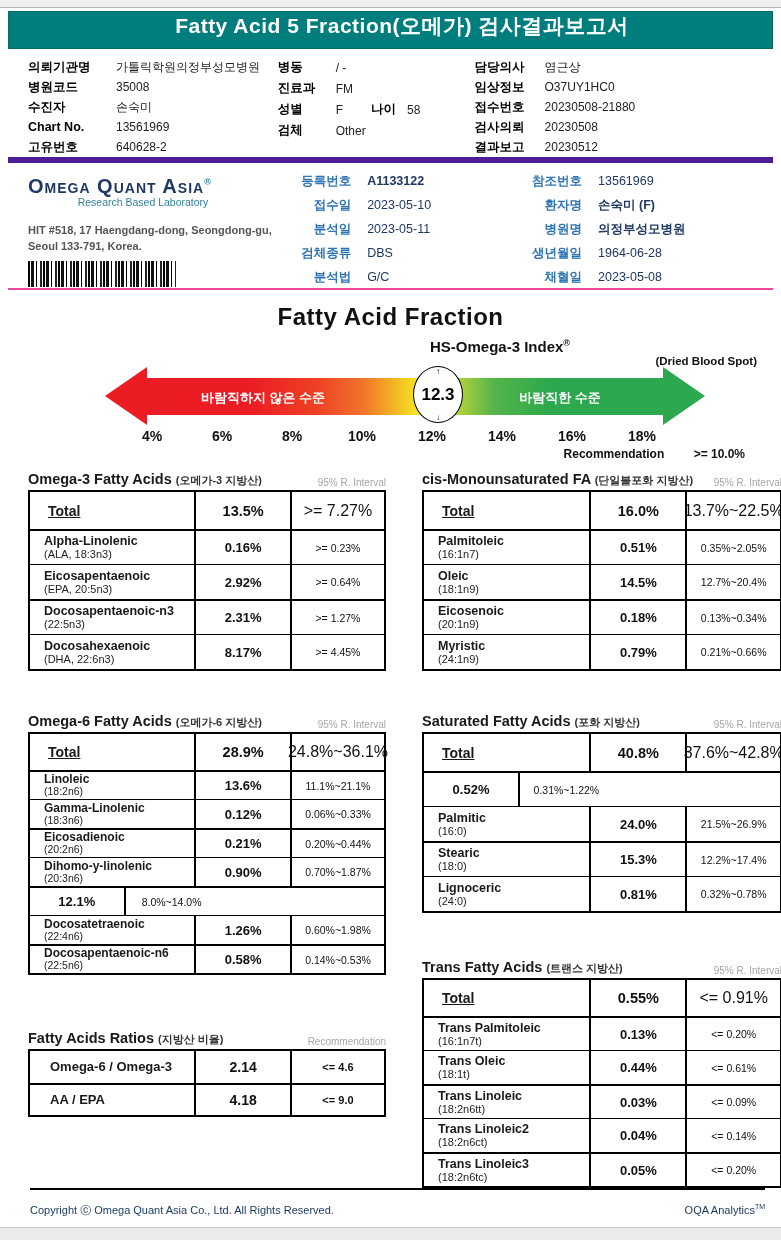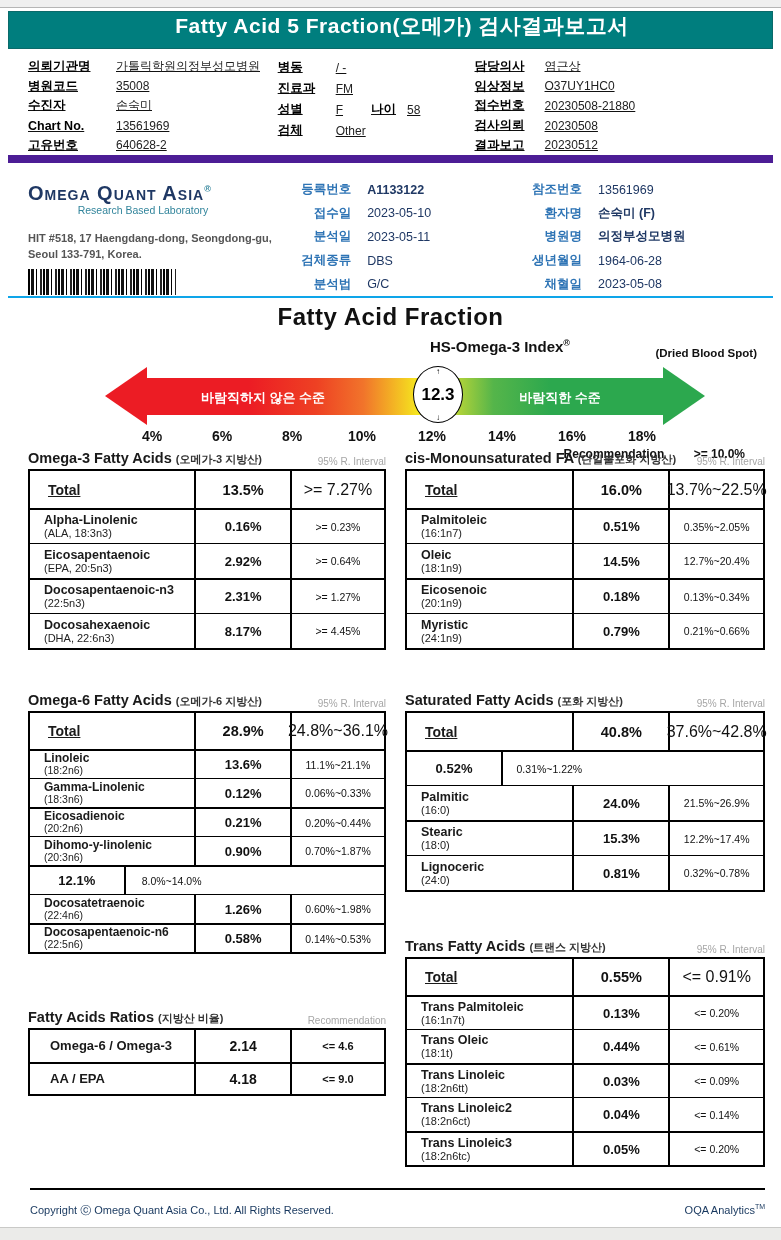--- a/index.html
+++ b/index.html
@@ -10,33 +10,33 @@
   .top-strip { position:absolute; top:0; left:0; width:781px; height:8px; background:#efefef; border-bottom:1px solid #b5b5b5; }
   .bottom-strip { position:absolute; bottom:0; left:0; width:781px; height:13px; background:#ebebe9; border-top:1px solid #c9c9c7; }
 
   
   .banner { position:absolute; top:11px; left:8px; width:765px; height:38px; background:#007E7E; border:1px solid #0a6a6a;
             display:flex; justify-content:center;padding-left:23px; }
   .banner .title { color:#fff; font-weight:bold; font-size:21px; letter-spacing:0.5px; }
 
   
   .patient { position:absolute; top:55px; left:8px; width:765px; height:108px; padding:2px 20px 0 20px;
-             display:flex; border-bottom:8px solid #4c1d95;text-decoration:underline; }
+             display:flex; border-bottom:6px solid #4c1d95; }
   .p-col { display:flex; flex-direction:column; }
   .p-col1 { width:260px; } .p-col2 { width:205px; } .p-col3 { width:290px; }
   .kv-row { display:flex; align-items:center; height:21px; }
   .p-col .kv-label { font-weight:bold; font-size:12.5px; color:#000; }
   .p-col .kv-value { font-size:12px; color:#222; }
   .p-col1 .kv-label { width:88px; } .p-col2 .kv-label { width:58px; } .p-col3 .kv-label { width:70px; }
   .kv-label2 { font-weight:bold; font-size:12.5px; color:#000; margin-left:28px; width:36px; }
   .kv-value2 { font-size:12px; color:#222; }
 
   
-  .lab { position:absolute; top:170px; left:8px; width:765px; height:128px; padding:8px 20px 0 20px;
-         display:flex; border-bottom:2px solid #0ea5e9; }
+  .lab { position:absolute; top:162px; left:8px; width:765px; height:128px; padding:8px 20px 0 20px;
+         display:flex; border-bottom:2px solid #ec4899;align-items:center; }
   .lab-left { width:265px; position:relative; }
   .logo-line { color:#1F3864; font-weight:bold; font-size:20px; font-variant:small-caps; letter-spacing:1px; line-height:22px; }
   .logo-reg { color:#31849B; font-size:9px; font-variant:normal; vertical-align:super; }
   .logo-sub { color:#31849B; font-size:10.5px; text-align:center; width:230px; margin-top:0px; }
   .address { color:#555; font-size:11px; font-weight:bold; line-height:16px; margin-top:14px; }
   .barcode { margin-top:7px; width:148px; height:26px;
       background:repeating-linear-gradient(90deg,#000 0 2px,#fff 2px 3px,#111 3px 6px,#fff 6px 8px,#000 8px 9px,#fff 9px 12px,#222 12px 14px,#fff 14px 15px); }
   .lab-col { display:flex; flex-direction:column; }
   .lab-col .kv-row { height:24px; }
   .lab .kv-label { color:#2E74B5; font-weight:bold; font-size:12.5px; text-align:right; }
@@ -46,41 +46,41 @@
   .lab-col2 { width:250px; } .lab-col2 .kv-label { width:66px; }
 
   
   .section-title { position:absolute; top:303px; left:0; width:781px; text-align:center;
                    font-size:24px; font-weight:bold; color:#111; letter-spacing:0.5px; }
 
   
   .gauge { position:absolute; top:335px; left:0; width:781px; height:130px; }
   .hs-label { position:absolute; top:3px; left:400px; width:200px; text-align:center; font-weight:bold; font-size:15px; color:#111; }
   .hs-label sup { font-size:9px; }
-  .dbs-label { position:absolute; top:12px; right:24px; font-weight:bold; font-size:11.5px; color:#111; }
+  .dbs-label { position:absolute; top:20px; right:24px; font-weight:bold; font-size:11.5px; color:#111; }
   .bar { position:absolute; top:43px; left:145px; width:520px; height:37px;
          background:linear-gradient(90deg,#EC1C24 0%,#EC1C24 20%,#EE4123 33%,#F1742B 42%,#F5EC1E 53%,#C2D836 59%,#55B54A 67%,#2CA84E 78%,#2CA84E 100%); }
   .arrow-left { position:absolute; top:32px; left:105px; width:0; height:0;
                 border-top:29px solid transparent; border-bottom:29px solid transparent; border-right:42px solid #EC1C24; }
   .arrow-right { position:absolute; top:32px; left:663px; width:0; height:0;
                  border-top:29px solid transparent; border-bottom:29px solid transparent; border-left:42px solid #2CA84E; }
   .bar-label { position:absolute; color:#fff; font-weight:bold; font-size:13px; top:54px; }
   .bar-label.left { left:158px; width:210px; text-align:center; }
   .bar-label.right { left:470px; width:180px; text-align:center; }
   .marker { position:absolute; top:31px; left:413px; width:50px; height:57px; background:#fff; border:1.5px solid #000;
             border-radius:50%; display:flex; align-items:center; justify-content:center; font-weight:bold; font-size:17px; color:#000; }
   .marker .up { position:absolute; top:0px; left:0; right:0; text-align:center; font-size:8px; font-weight:normal; line-height:9px; }
   .marker .down { position:absolute; bottom:0px; left:0; right:0; text-align:center; font-size:8px; font-weight:normal; line-height:9px; }
   .ticks { position:absolute; top:93px; left:117px; width:560px; display:flex; }
   .tick { width:70px; text-align:center; font-weight:bold; font-size:14px; color:#111; }
   .reco-line { position:absolute; top:112px; right:36px; font-weight:bold; font-size:12px; color:#111; }
   .reco-line .rv { margin-left:26px; }
 
   
-  .tables { position:absolute; top:441px; left:28px; width:737px; display:grid; grid-template-columns:358px 360px; column-gap:19px; }
+  .tables { position:absolute; top:462px; left:28px; width:737px; display:grid; grid-template-columns:358px 360px; column-gap:36px; }
   .tcol { display:flex; flex-direction:column; }
   .tblock { margin-bottom:0; }
   .table-head { display:flex; justify-content:space-between; align-items:flex-end; height:28px; padding-bottom:2px; }
   .table-title { font-size:14.5px; font-weight:bold; color:#1a1a1a; }
   .table-title .tt-kr { font-size:11px; font-weight:bold; color:#333; }
   .interval-label { font-size:10px; color:#A6A6A6; }
   .ftable { border:2px solid #000; }
   .frow { display:flex; border-top:1px solid #000; }
   .frow:first-child { border-top:none; }
   .frow.gstart { border-top:2px solid #000; }

